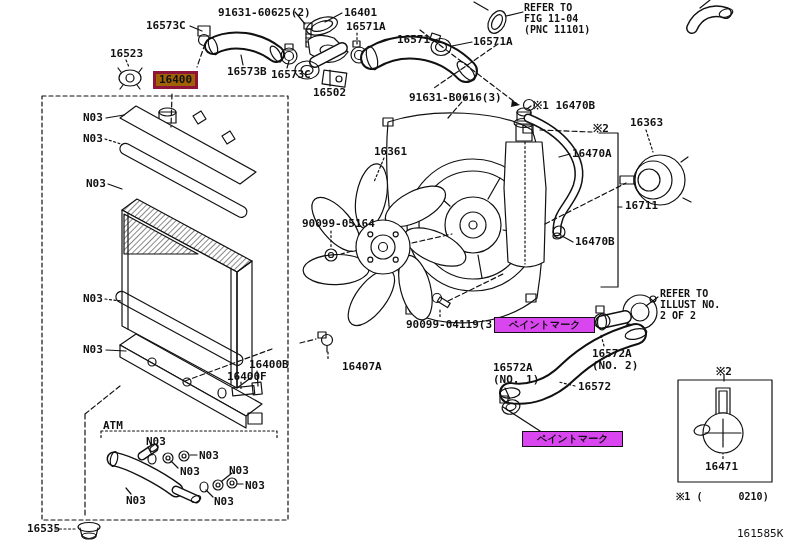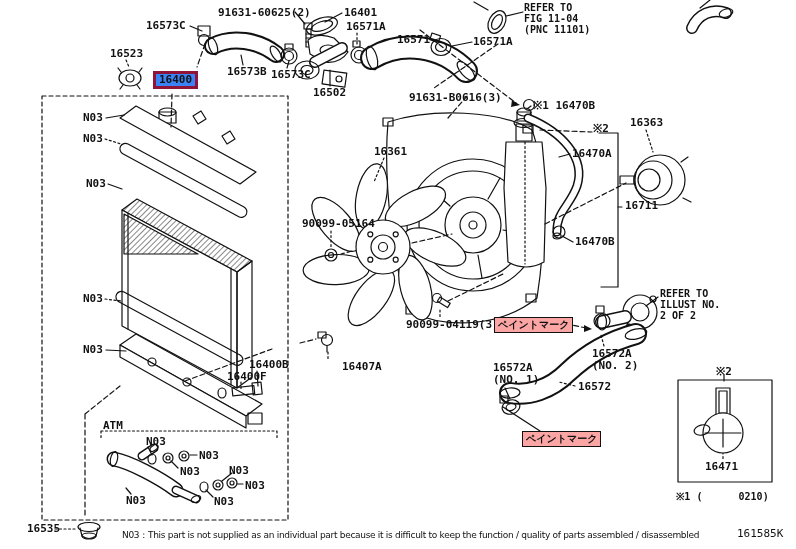--- a/index.html
+++ b/index.html
@@ -2,22 +2,22 @@
 <html style="--accent: #8e1538;"><head>
 <meta charset="utf-8">
 <style>
   html,body{margin:0;padding:0;background:#e8e8e8;}
   #stage{position:relative;width:796px;height:549px;background:#ffffff;overflow:hidden;
          font-family:"DejaVu Sans Mono","Liberation Mono",monospace;color:#111;}
   #art{position:absolute;left:0;top:0;}
   .plabel{position:absolute;font:bold 11px "DejaVu Sans Mono","Liberation Mono",monospace;
           color:#111;white-space:pre;line-height:1.1;letter-spacing:0;}
   .plabel.small{font-size:10px;font-weight:bold;}
-  .plabel.box-accent{border:3px solid var(--accent,#8e1538);padding:0 3px;background:#3b82f6;}
-  .plabel.box-plain{border:1px solid #111;padding:0 3px;background:#fca5a5;
+  .plabel.box-accent{border:3px solid var(--accent,#8e1538);padding:0 3px;background:#a16207;}
+  .plabel.box-plain{border:1px solid #111;padding:0 14px;background:#d946ef;
           font:bold 10px "DejaVu Sans","Liberation Sans",sans-serif;}
   .note{position:absolute;font-family:"DejaVu Sans","Liberation Sans",sans-serif;color:#111;
         white-space:nowrap;}
   #note-jp{left:122px;top:515px;font-size:10px;}
   #note-en{left:122px;top:529px;font-size:9px;letter-spacing:-0.3px;}
   #fig-code{position:absolute;left:737px;top:527px;font:11px "DejaVu Sans Mono","Liberation Mono",monospace;}
 </style>
 </head>
 <body>
 
@@ -384,15 +384,14 @@
       <div class="plabel" style="left: 229px; top: 465px;">N03</div>
       <div class="plabel" style="left: 245px; top: 480px;">N03</div>
       <div class="plabel" style="left: 126px; top: 495px;">N03</div>
       <div class="plabel" style="left: 214px; top: 496px;">N03</div>
       <div class="plabel" style="left: 27px; top: 523px;">16535</div>
       <div class="plabel" style="left: 716px; top: 366px;">※2</div>
       <div class="plabel" style="left: 705px; top: 461px;">16471</div>
       <div class="plabel small" style="left: 676px; top: 491px; text-align: right;">※1 (      0210)</div>
     </div>
 
-  <div id="note-en" class="note">N03：This part is not supplied as an individual part because it is difficult to keep the function / quality of parts assembled / disassembled</div>
   <div id="fig-code">161585K</div>
 </div>
 
 </body></html>

